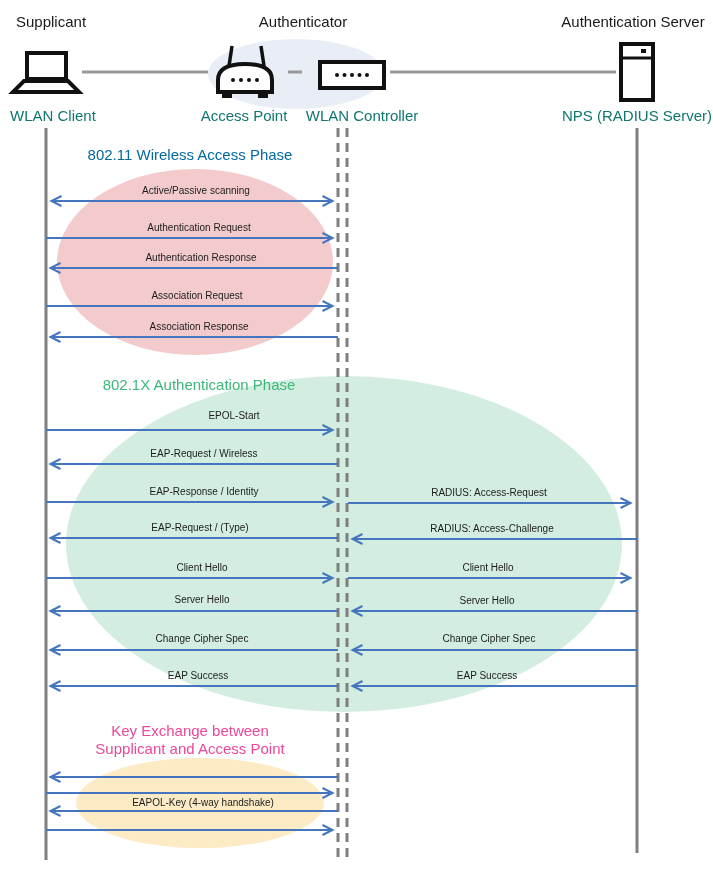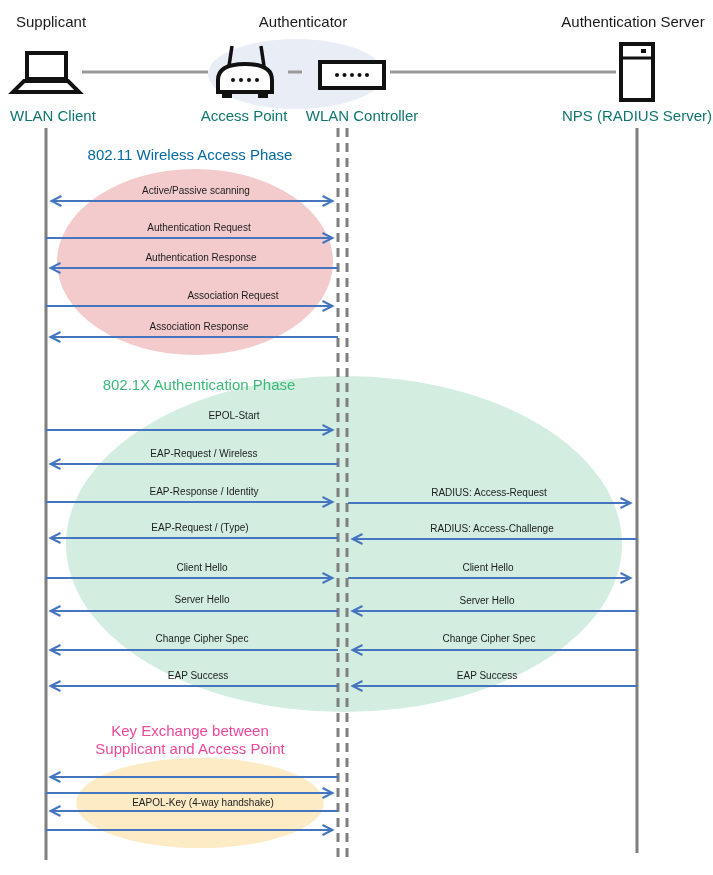--- a/index.html
+++ b/index.html
@@ -126,21 +126,21 @@
   <div class="phase-title p1" style="left:190px;top:146px;">802.11 Wireless Access Phase</div>
   <div class="phase-title p2" style="left:199px;top:376px;">802.1X Authentication Phase</div>
   <div class="phase-title p3" style="left:190px;top:722px;">
     <span>Key Exchange between</span><br>
     <span>Supplicant and Access Point</span>
   </div>
 
   <div class="lbl" style="left:196px;top:182px;">Active/Passive scanning</div>
   <div class="lbl" style="left:199px;top:219px;">Authentication Request</div>
   <div class="lbl" style="left:201px;top:249px;">Authentication Response</div>
-  <div class="lbl" style="left:197px;top:287px;margin-left:36px;">Association Request</div>
+  <div class="lbl" style="left:197px;top:287px;">Association Request</div>
   <div class="lbl" style="left:199px;top:318px;">Association Response</div>
 
   <div class="lbl" style="left:202px;top:407px;margin-left:32px;">EPOL-Start</div>
   <div class="lbl" style="left:204px;top:445px;">EAP-Request / Wireless</div>
   <div class="lbl" style="left:204px;top:483px;">EAP-Response / Identity</div>
   <div class="lbl" style="left:200px;top:519px;">EAP-Request / (Type)</div>
   <div class="lbl" style="left:202px;top:559px;">Client Hello</div>
   <div class="lbl" style="left:202px;top:591px;">Server Hello</div>
   <div class="lbl" style="left:202px;top:630px;">Change Cipher Spec</div>
   <div class="lbl" style="left:198px;top:667px;">EAP Success</div>

